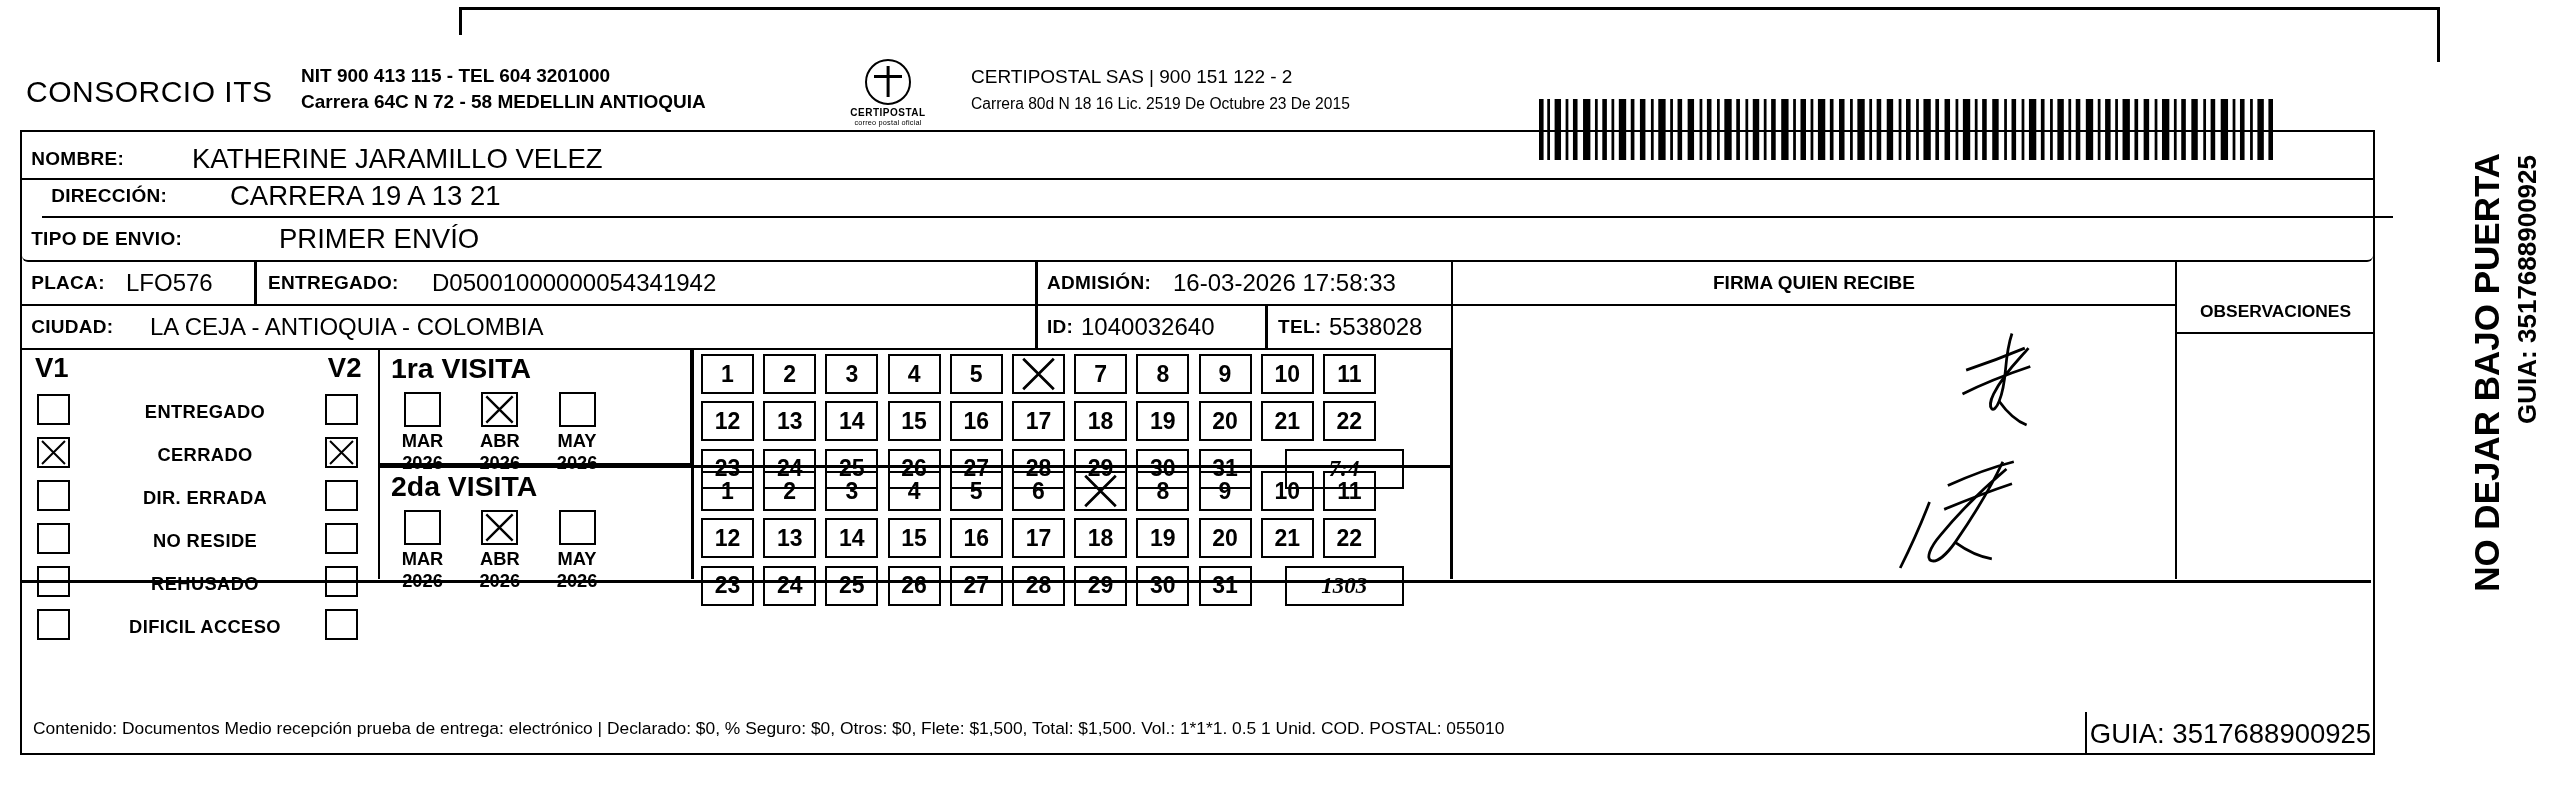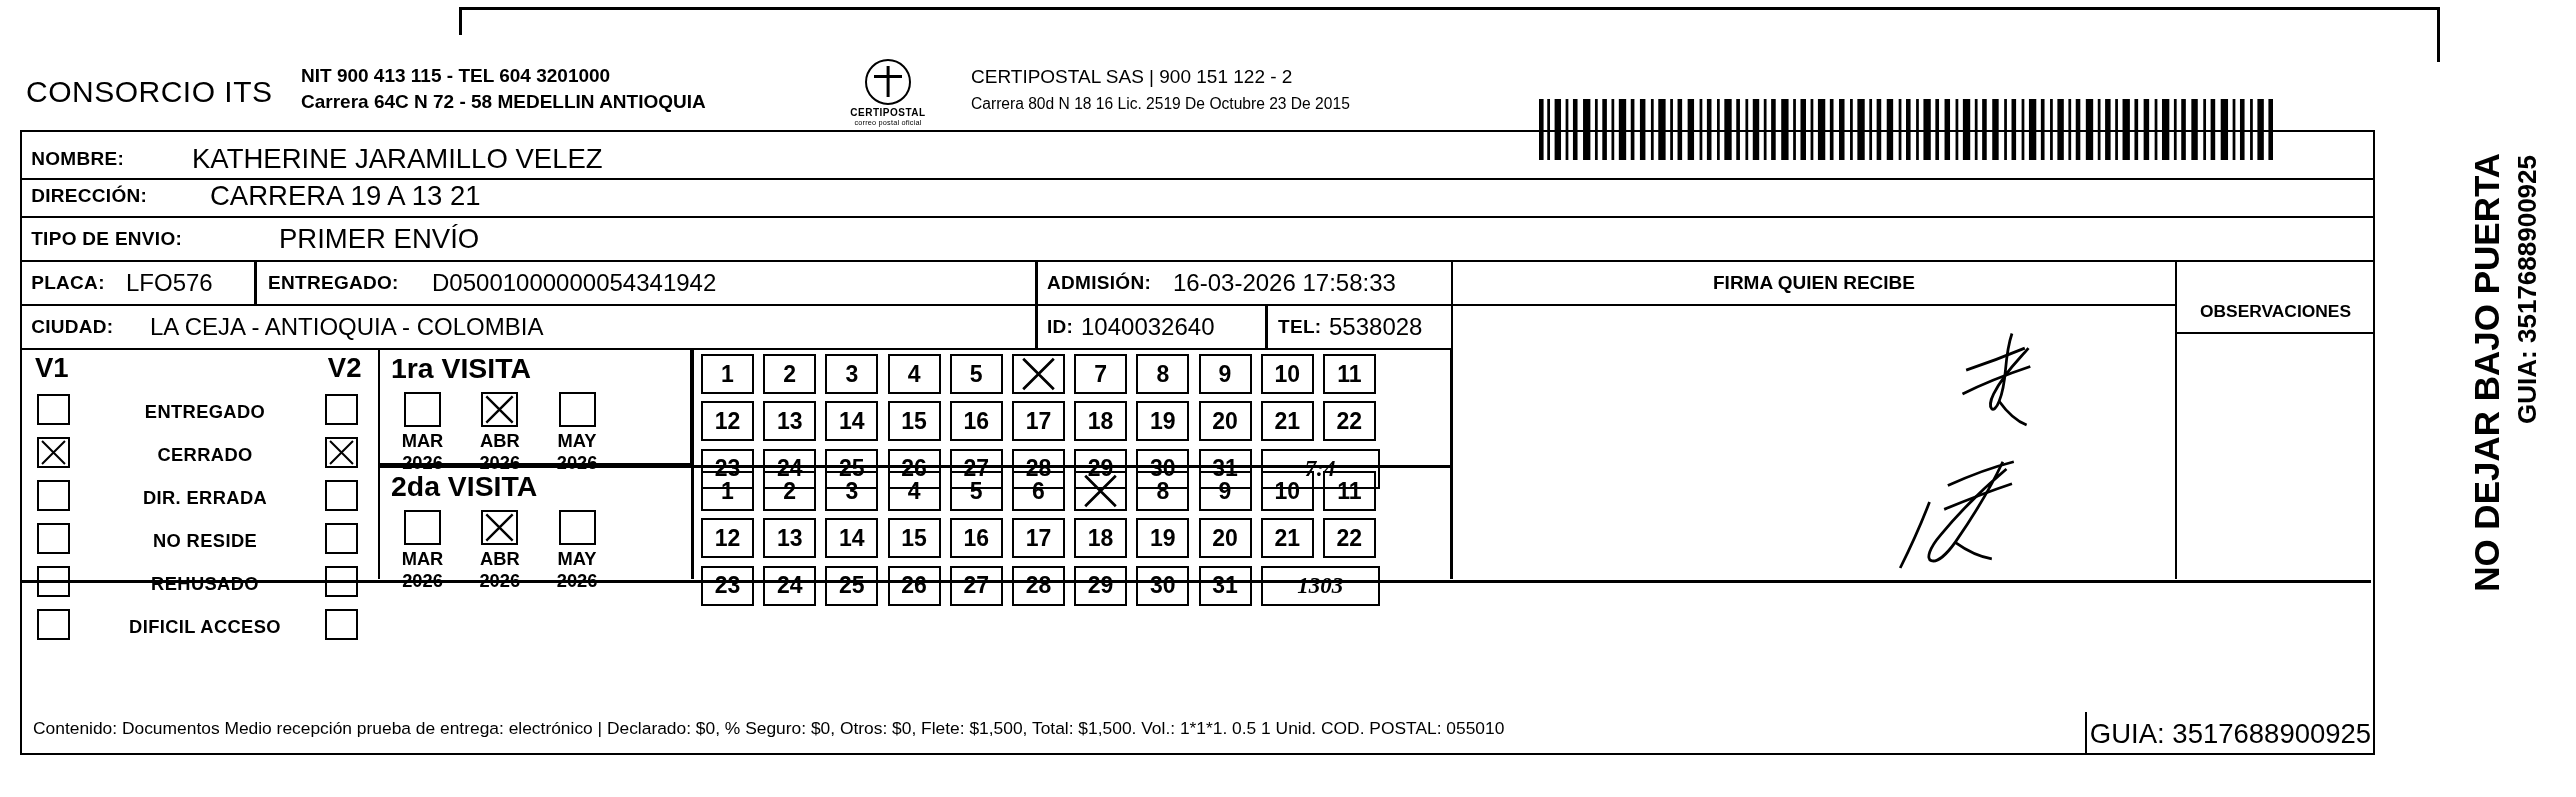--- a/index.html
+++ b/index.html
@@ -27,22 +27,22 @@
 
   
   .frame{position:absolute;left:20px;top:130px;width:2355px;height:625px;border:2.8px solid #000;box-sizing:border-box;}
 
   .row{position:absolute;left:0;border-bottom:2.8px solid #000;box-sizing:border-box;}
   .lbl{font-size:19px;font-weight:bold;letter-spacing:0.3px;}
   .val{font-size:27.5px;}
   .valsm{font-size:24px;}
 
   .r-nombre{top:8px;width:100%;height:40px;}
-  .r-direccion{top:44px;width:100%;height:42px;}
-  .r-tipo{top:86px;width:100%;height:44px;}
+  .r-direccion{top:44px;width:100%;height:42px;margin-left:20px;}
+  .r-tipo{top:86px;width:100%;height:44px;border-radius:6px;}
   .r-placa{top:130px;width:1431px;height:44px;border-right:2.8px solid #000;}
   .r-ciudad{top:174px;width:1431px;height:44px;border-right:2.8px solid #000;}
 
   .cellpad{position:absolute;left:9.2px;top:50%;transform:translateY(-50%);white-space:nowrap;}
 
   .vsep{position:absolute;width:2.8px;background:#000;}
   .hsep{position:absolute;height:2.8px;background:#000;}
 
   
   .firma-head{position:absolute;left:1431px;top:130px;width:724px;height:44px;border-right:2.8px solid #000;border-bottom:2.8px solid #000;box-sizing:border-box;display:flex;align-items:center;justify-content:center;font-size:19px;font-weight:bold;}
@@ -79,21 +79,21 @@
   .footer-txt{position:absolute;left:11px;top:3.7px;font-size:17.4px;line-height:24px;}
   .footer-txt .l2{font-size:14.7px;}
   .guia-box{position:absolute;left:2063px;top:0;width:289px;height:43px;border-left:2.8px solid #000;box-sizing:border-box;display:flex;align-items:center;justify-content:center;font-size:27.5px;}
 
   
   .vert{position:absolute;right:7.3px;top:138px;width:174px;height:642px;}
   .vert span{display:block;writing-mode:vertical-rl;transform:rotate(180deg);font-weight:bold;white-space:nowrap;}
   .vert .big{position:absolute;left:72px;top:14.7px;font-size:35px;}
   .vert .small{position:absolute;left:117px;top:16.5px;font-size:26px;}
 
-  .hand{font-family:"Liberation Serif",serif;font-style:italic;}
+  .hand{font-family:"Liberation Serif",serif;font-style:italic;margin-left:24px;}
 </style>
 </head>
 <body>
 
 <div class="page">
 
   <div class="top-line"></div>
   <div class="top-tick"></div>
   <div class="top-tick-r"></div>
 

